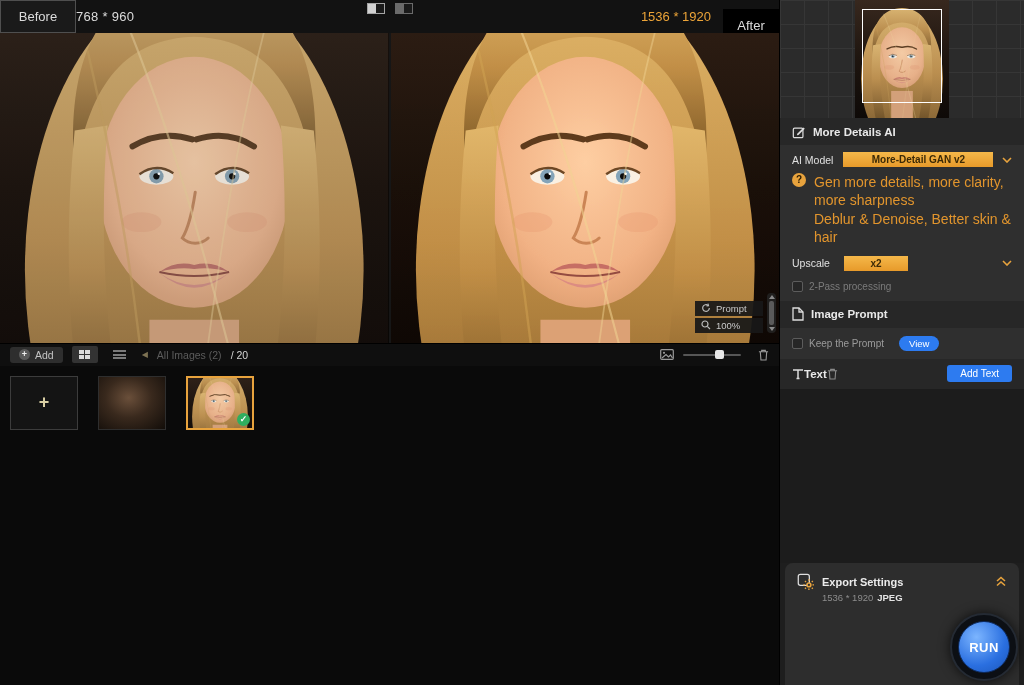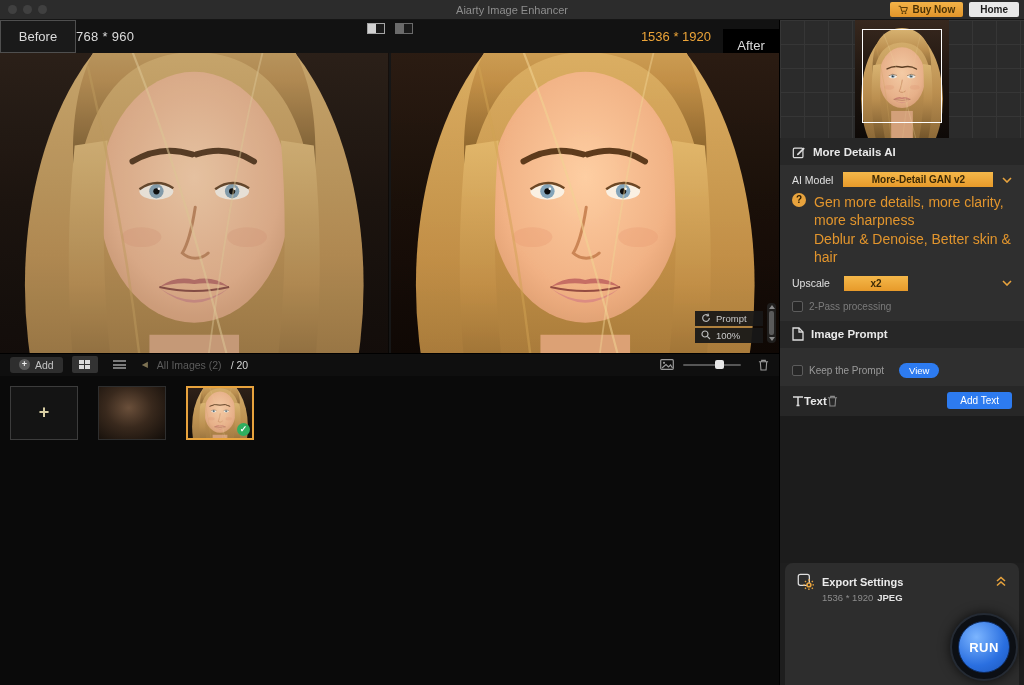--- a/index.html
+++ b/index.html
@@ -113,21 +113,21 @@
   .chev { margin-left:auto; cursor:pointer; display:flex; }
   .desc { display:flex; gap:8px; margin-top:6px; }
   .help { width:14px; height:14px; border-radius:50%; background:#e8a33d; color:#2b1c02; font-size:10px;
           font-weight:bold; text-align:center; line-height:14px; flex:0 0 14px; }
   .desc-lines { font-size:14px; color:#e2952d; line-height:1.32; }
   .up-row { margin-top:9px; }
   .up-pill { width:64px; margin-left:14px; }
   .cb-row { margin-top:10px; gap:6px; color:#7b7b7b; font-size:10px; }
   .checkbox { width:11px; height:11px; border:1px solid #5c5c5c; border-radius:2px; background:#262626; cursor:pointer; }
   .kp-body { padding:8px 12px; }
-  .kp-body .cb-row { margin-top:7px; color:#9a9a9a; }
+  .kp-body .cb-row { margin-top:0; color:#9a9a9a; }
   .view-btn { background:#2d7bf0; color:#fff; font-size:9.5px; border-radius:9px; padding:2px 10px;
               margin-left:9px; cursor:pointer; }
   .text-row { flex:0 0 30px; display:flex; align-items:center; gap:0; padding:0 12px; background:#272727; }
   .text-title { font-size:11.5px; font-weight:bold; color:#e9e9e9; }
   .addtext-btn { margin-left:auto; background:#2d7bf0; color:#fff; font-size:10px; border-radius:3px;
                  padding:3px 13px; cursor:pointer; }
   .panel-gap { flex:1; background:#1c1c1c; }
   .export { flex:0 0 122px; margin:0 5px; background:#2d2d2d; border-radius:8px 8px 0 0; padding:10px 12px; }
   .export-head { display:flex; align-items:center; gap:8px; }
   .export-title { font-size:11px; font-weight:bold; color:#ececec; }
@@ -189,43 +189,20 @@
       <path d="M160 342 Q195 350 230 342" stroke="#8e4f46" stroke-width="2" fill="none"></path>
       <path d="M118 70 C170 190 205 320 255 515" stroke="#e9d098" stroke-width="2.2" opacity="0.55" fill="none"></path>
       <path d="M272 75 C240 190 220 320 196 515" stroke="#e9d098" stroke-width="1.8" opacity="0.45" fill="none"></path>
       <path d="M88 120 C120 260 140 380 150 515" stroke="#caa15c" stroke-width="2.5" opacity="0.5" fill="none"></path>
     </g>
   </defs>
 </svg>
 
 <div class="app">
 
-  <div class="titlebar">
-    <div class="lights">
-      <span class="light"></span>
-      <span class="light"></span>
-      <span class="light"></span>
-    </div>
-    <div class="tb-title">Aiarty Image Enhancer</div>
-    <div class="tb-right">
-      <div class="buy-btn">
-        <span style="display:flex">
-          <svg width="10" height="10" viewBox="0 0 16 16">
-              <path d="M1 2h3l2 8h7l2-6H5" fill="none" stroke="#5a3c07" stroke-width="1.6"></path>
-              <circle cx="7" cy="13" r="1.4" fill="#5a3c07"></circle>
-              <circle cx="12" cy="13" r="1.4" fill="#5a3c07"></circle>
-            </svg>
-        </span>
-        <span>Buy Now</span>
-      </div>
-      <div class="home-btn">
-        <span>Home</span>
-      </div>
-    </div>
-  </div>
 
   <div class="main">
 
     <div class="left-col">
 
       <div class="compare-toolbar">
         <div class="tz">
           <div class="before-tab">Before</div>
           <div class="before-size">768 * 960</div>
         </div>

